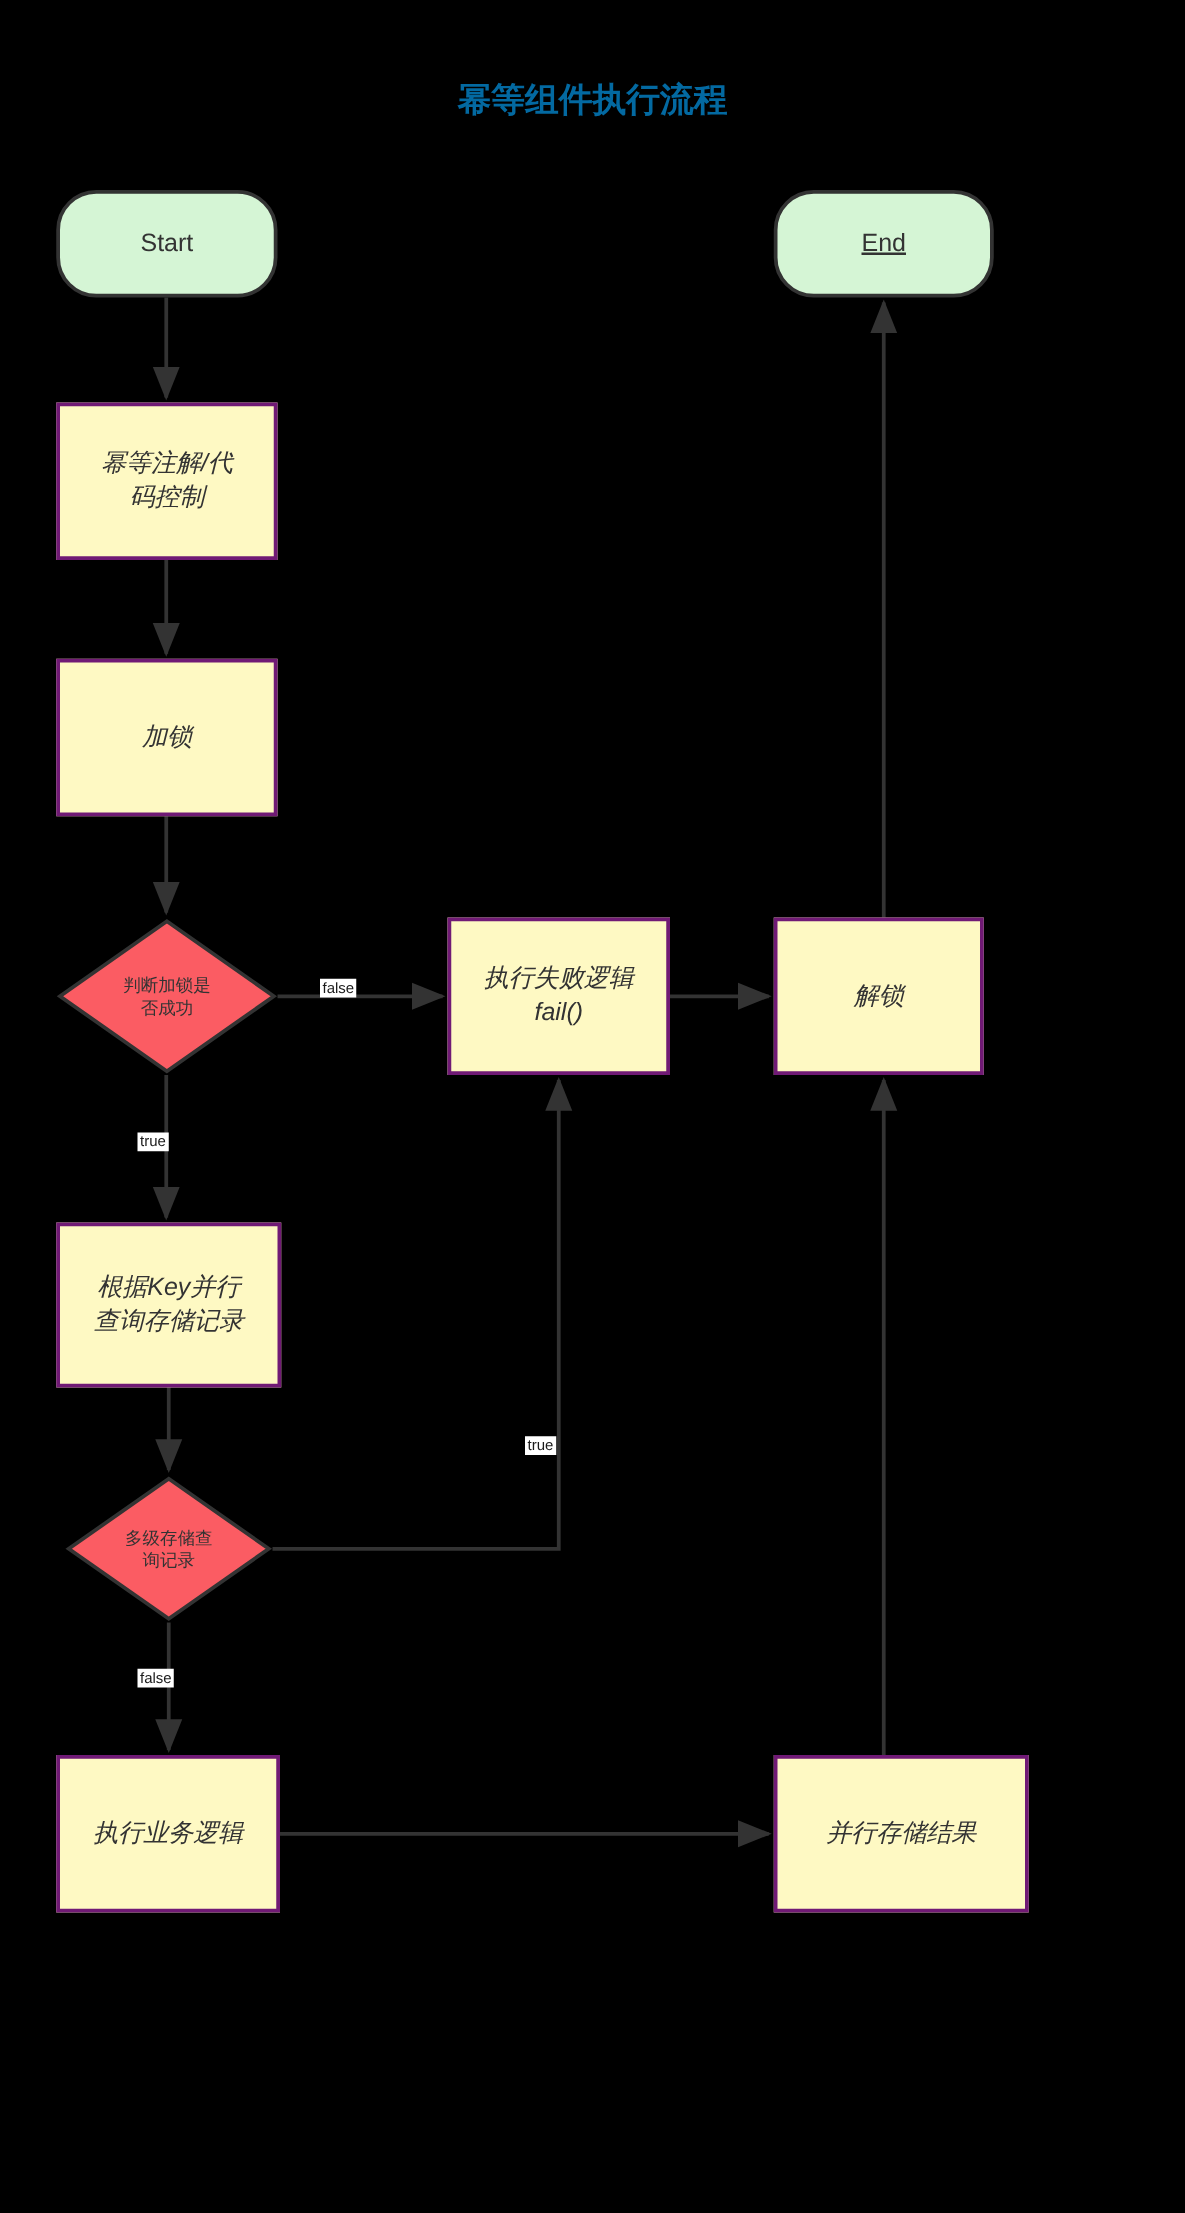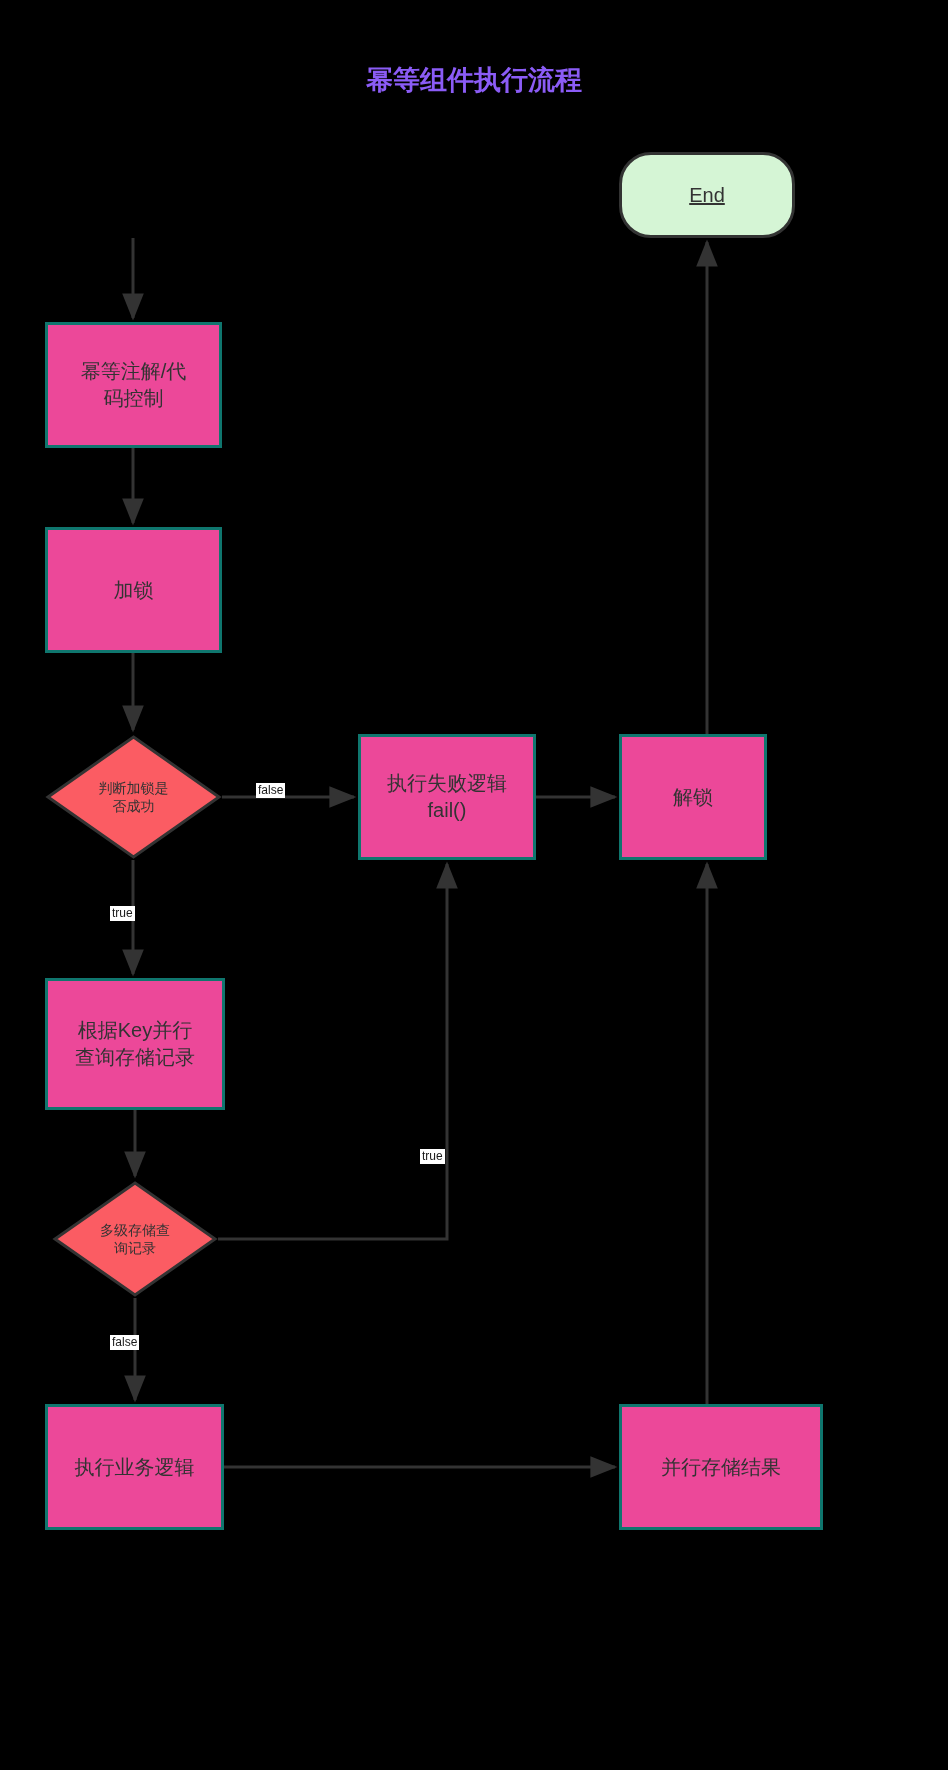--- a/index.html
+++ b/index.html
@@ -24,43 +24,44 @@
     pointer-events: none;
   }
   .title {
     position: absolute;
     left: 0;
     top: 62px;
     width: 948px;
     text-align: center;
     font-size: 27px;
     font-weight: bold;
-    color: #8b5cf6;
+    color: #0369a1;
     letter-spacing: 0px;
   }
   .node {
     position: absolute;
     box-sizing: border-box;
     display: flex;
     align-items: center;
     justify-content: center;
     text-align: center;
     color: #333333;
     font-size: 20px;
     line-height: 1.35;
     white-space: pre-line;
   }
   .node.terminal {
     background: #d5f5d5;
     border: 3px solid #333333;
     border-radius: 32px;
   }
   .node.process {
-    background: #ec4899;
-    border: 3px solid #0f766e;
+    background: #fef9c3;
+    border: 3px solid #701a75;
+    font-style: italic;
   }
   .node.decision-wrap {
     background: transparent;
     border: none;
   }
   .diamond-shape {
     position: absolute;
     left: 0; top: 0;
     width: 100%; height: 100%;
   }
@@ -117,20 +118,23 @@
       <path d="M224,1467 L615,1467"></path>
 
       <path d="M536,797 L615,797"></path>
 
       <path d="M707,1404 L707,864"></path>
 
       <path d="M707,734 L707,242"></path>
     </g>
   </svg>
 
+  <div class="node terminal" style="left:45px; top:152px; width:177px; height:86px;">
+    <span>Start</span>
+  </div>
 
   <div class="node process" style="left:45px; top:322px; width:177px; height:126px;">
     <span>幂等注解/代
 码控制</span>
   </div>
 
   <div class="node process" style="left:45px; top:527px; width:177px; height:126px;">
     <span>加锁</span>
   </div>
 
@@ -161,21 +165,21 @@
   </div>
 
   <div class="node process" style="left:45px; top:1404px; width:179px; height:126px;">
     <span>执行业务逻辑</span>
   </div>
 
   <div class="node terminal" style="left:619px; top:152px; width:176px; height:86px;text-decoration:underline;">
     <span>End</span>
   </div>
 
-  <div class="node process" style="left:619px; top:734px; width:148px; height:126px;">
+  <div class="node process" style="left:619px; top:734px; width:168px; height:126px;">
     <span>解锁</span>
   </div>
 
   <div class="node process" style="left:619px; top:1404px; width:204px; height:126px;">
     <span>并行存储结果</span>
   </div>
 
   <div class="edge-label" style="left:256px; top:783px;">false</div>
   <div class="edge-label" style="left:110px; top:906px;">true</div>
   <div class="edge-label" style="left:420px; top:1149px;">true</div>

